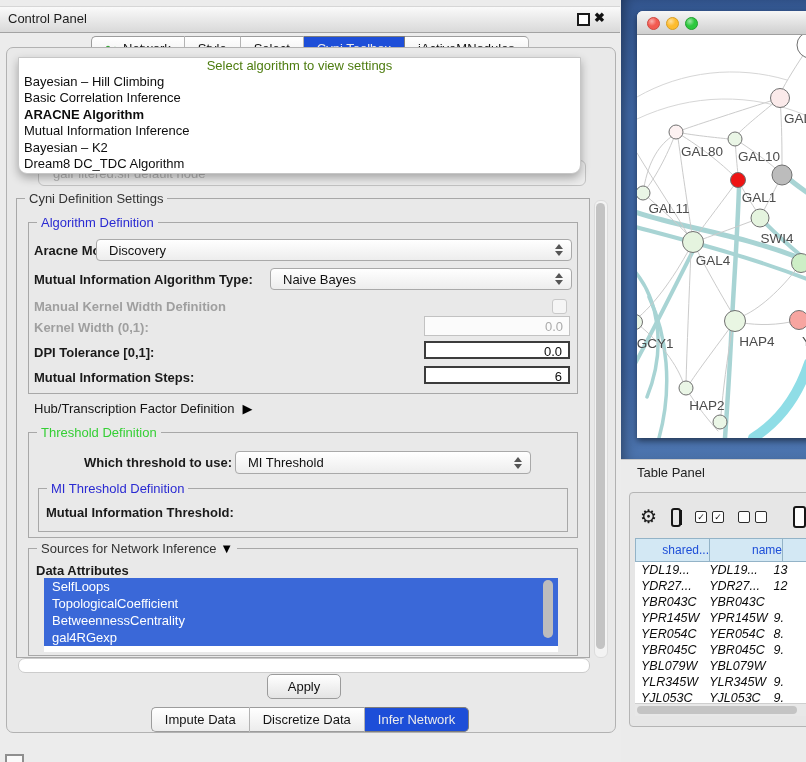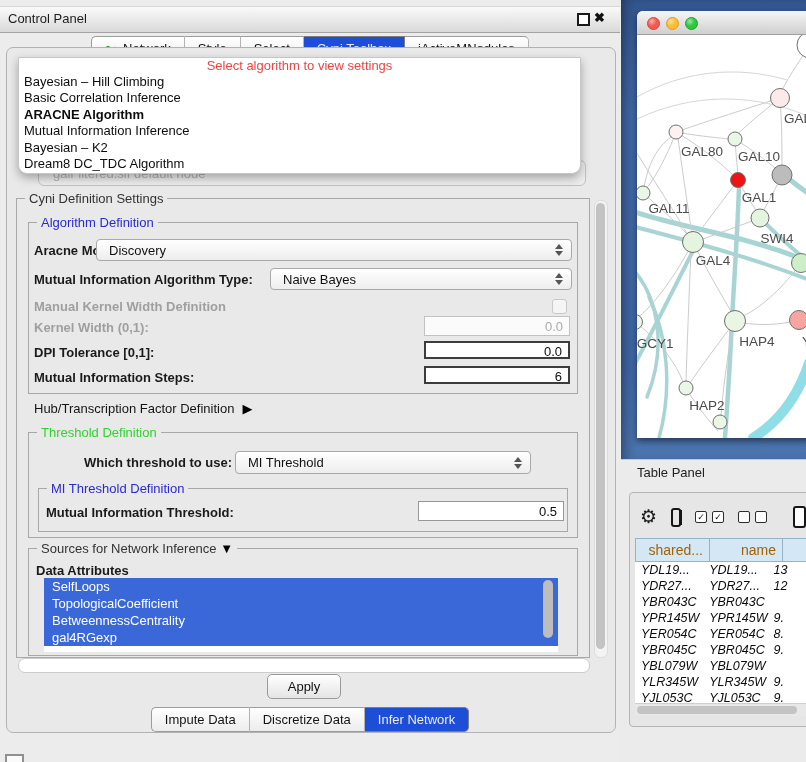--- a/index.html
+++ b/index.html
@@ -27,21 +27,21 @@
 
   #content-panel{left:6px;top:47px;width:608px;height:684px;background:#e9e9e9;
                  border:1px solid #b2b2b2;border-radius:7px;z-index:1;}
 
   
   #ghost-combo{left:38px;top:160px;width:548px;height:26px;border:1px solid #c2c2c2;border-radius:6px;
                background:#ececec;color:#b2b2b2;font-size:13px;line-height:26px;padding-left:14px;
                box-sizing:border-box;z-index:3;}
   #algo-popup{left:18px;top:57px;width:561px;height:115px;background:#fff;border:1px solid #c6c6c6;
               border-radius:0 0 9px 9px;box-shadow:0 4px 10px rgba(0,0,0,.3);z-index:5;overflow:hidden;}
-  .popup-ph{height:16px;line-height:16px;text-align:center;color:#ef4444;font-size:13px;}
+  .popup-ph{height:16px;line-height:16px;text-align:center;color:#4d7c0f;font-size:13px;}
   .popup-item{height:16.4px;line-height:16.5px;padding-left:5px;font-size:13px;color:#0d0d0d;}
   .popup-item.selb{font-weight:bold;}
 
   
   .group{border:1px solid #a8a8a8;z-index:2;}
   .gtitle{position:absolute;top:-8px;left:8px;background:#e9e9e9;padding:0 4px;font-size:13px;color:#333;white-space:nowrap;}
   .gtitle.blue{color:#2a2ad2;}
   .gtitle.green{color:#35cf35;}
   #settings-group{left:16px;top:198px;width:572px;height:458px;}
   #algdef-group{left:28px;top:222px;width:548px;height:170px;}
@@ -103,21 +103,21 @@
   .gearglyph{font-size:19px;color:#1a1a1a;line-height:26px;}
   .colsicon{width:15px;height:15px;border:2px solid #161616;border-radius:3px;position:relative;}
   .colsicon::after{content:"";position:absolute;left:6.5px;top:0;width:2px;height:15px;background:#161616;}
   .cbpair{display:flex;gap:5px;}
   .cbox{width:10px;height:10px;border:1.5px solid #2c2c2c;border-radius:2px;font-size:9px;line-height:10px;
         text-align:center;color:#161616;background:#fdfdfd;}
   .particon{width:22px;height:18px;border:2px solid #161616;border-radius:3px;background:#fdfdfd;}
 
   #tbl-header{left:635px;top:538px;height:24px;display:flex;z-index:2;}
   .hcell{background:#d3e8f4;border:1px solid #93b3c7;border-left:none;box-sizing:border-box;
-         font-size:14px;color:#a16207;line-height:22px;text-align:right;padding-right:6px;}
+         font-size:12px;color:#1d4ed8;line-height:22px;text-align:right;}
   .hcell:first-child{border-left:1px solid #93b3c7;}
   #tbl-rows{left:635px;top:562px;width:171px;height:141px;overflow:hidden;background:#fff;}
   .trow{display:flex;height:16px;background:#fff;font-style:italic;}
   .tcell{font-size:12.5px;color:#0c0c0c;line-height:16px;box-sizing:border-box;padding-left:6px;
          white-space:nowrap;overflow:hidden;}
   #tbl-hscroll{left:635px;top:703px;width:171px;height:12px;background:#e8e8e8;border-top:1px solid #cfcfcf;}
   #tbl-hthumb{position:absolute;left:2px;top:2px;width:160px;height:8px;background:#c4c4c4;border-radius:4px;}
 </style>
 </head>
 <body>
@@ -219,21 +219,20 @@
     <span class="steppers">
         <span class="arr-up"></span>
         <span class="arr-dn"></span>
       </span>
   </div>
   <div class="abs lbl" style="left:84px;top:452px">Which threshold to use:</div>
   <div class="abs group" id="mithr-group">
     <span class="gtitle blue">MI Threshold Definition</span>
   </div>
   <div class="abs lbl" style="left:46px;top:502px">Mutual Information Threshold:</div>
-  <div class="abs field lite" style="left:418px;top:501px;width:146px;height:20px;line-height:20px">0.5</div>
 
   <div class="abs group" id="sources-group">
     <span class="gtitle">
       <span>Sources for Network Inference</span>
       <span style="color:#000">▼</span>
     </span>
   </div>
   <div class="abs lbl" style="left:36px;top:560px">Data Attributes</div>
   <div class="abs" id="sources-list">
       <div class="src-item" style="background: rgb(58, 104, 216);">SelfLoops</div>

